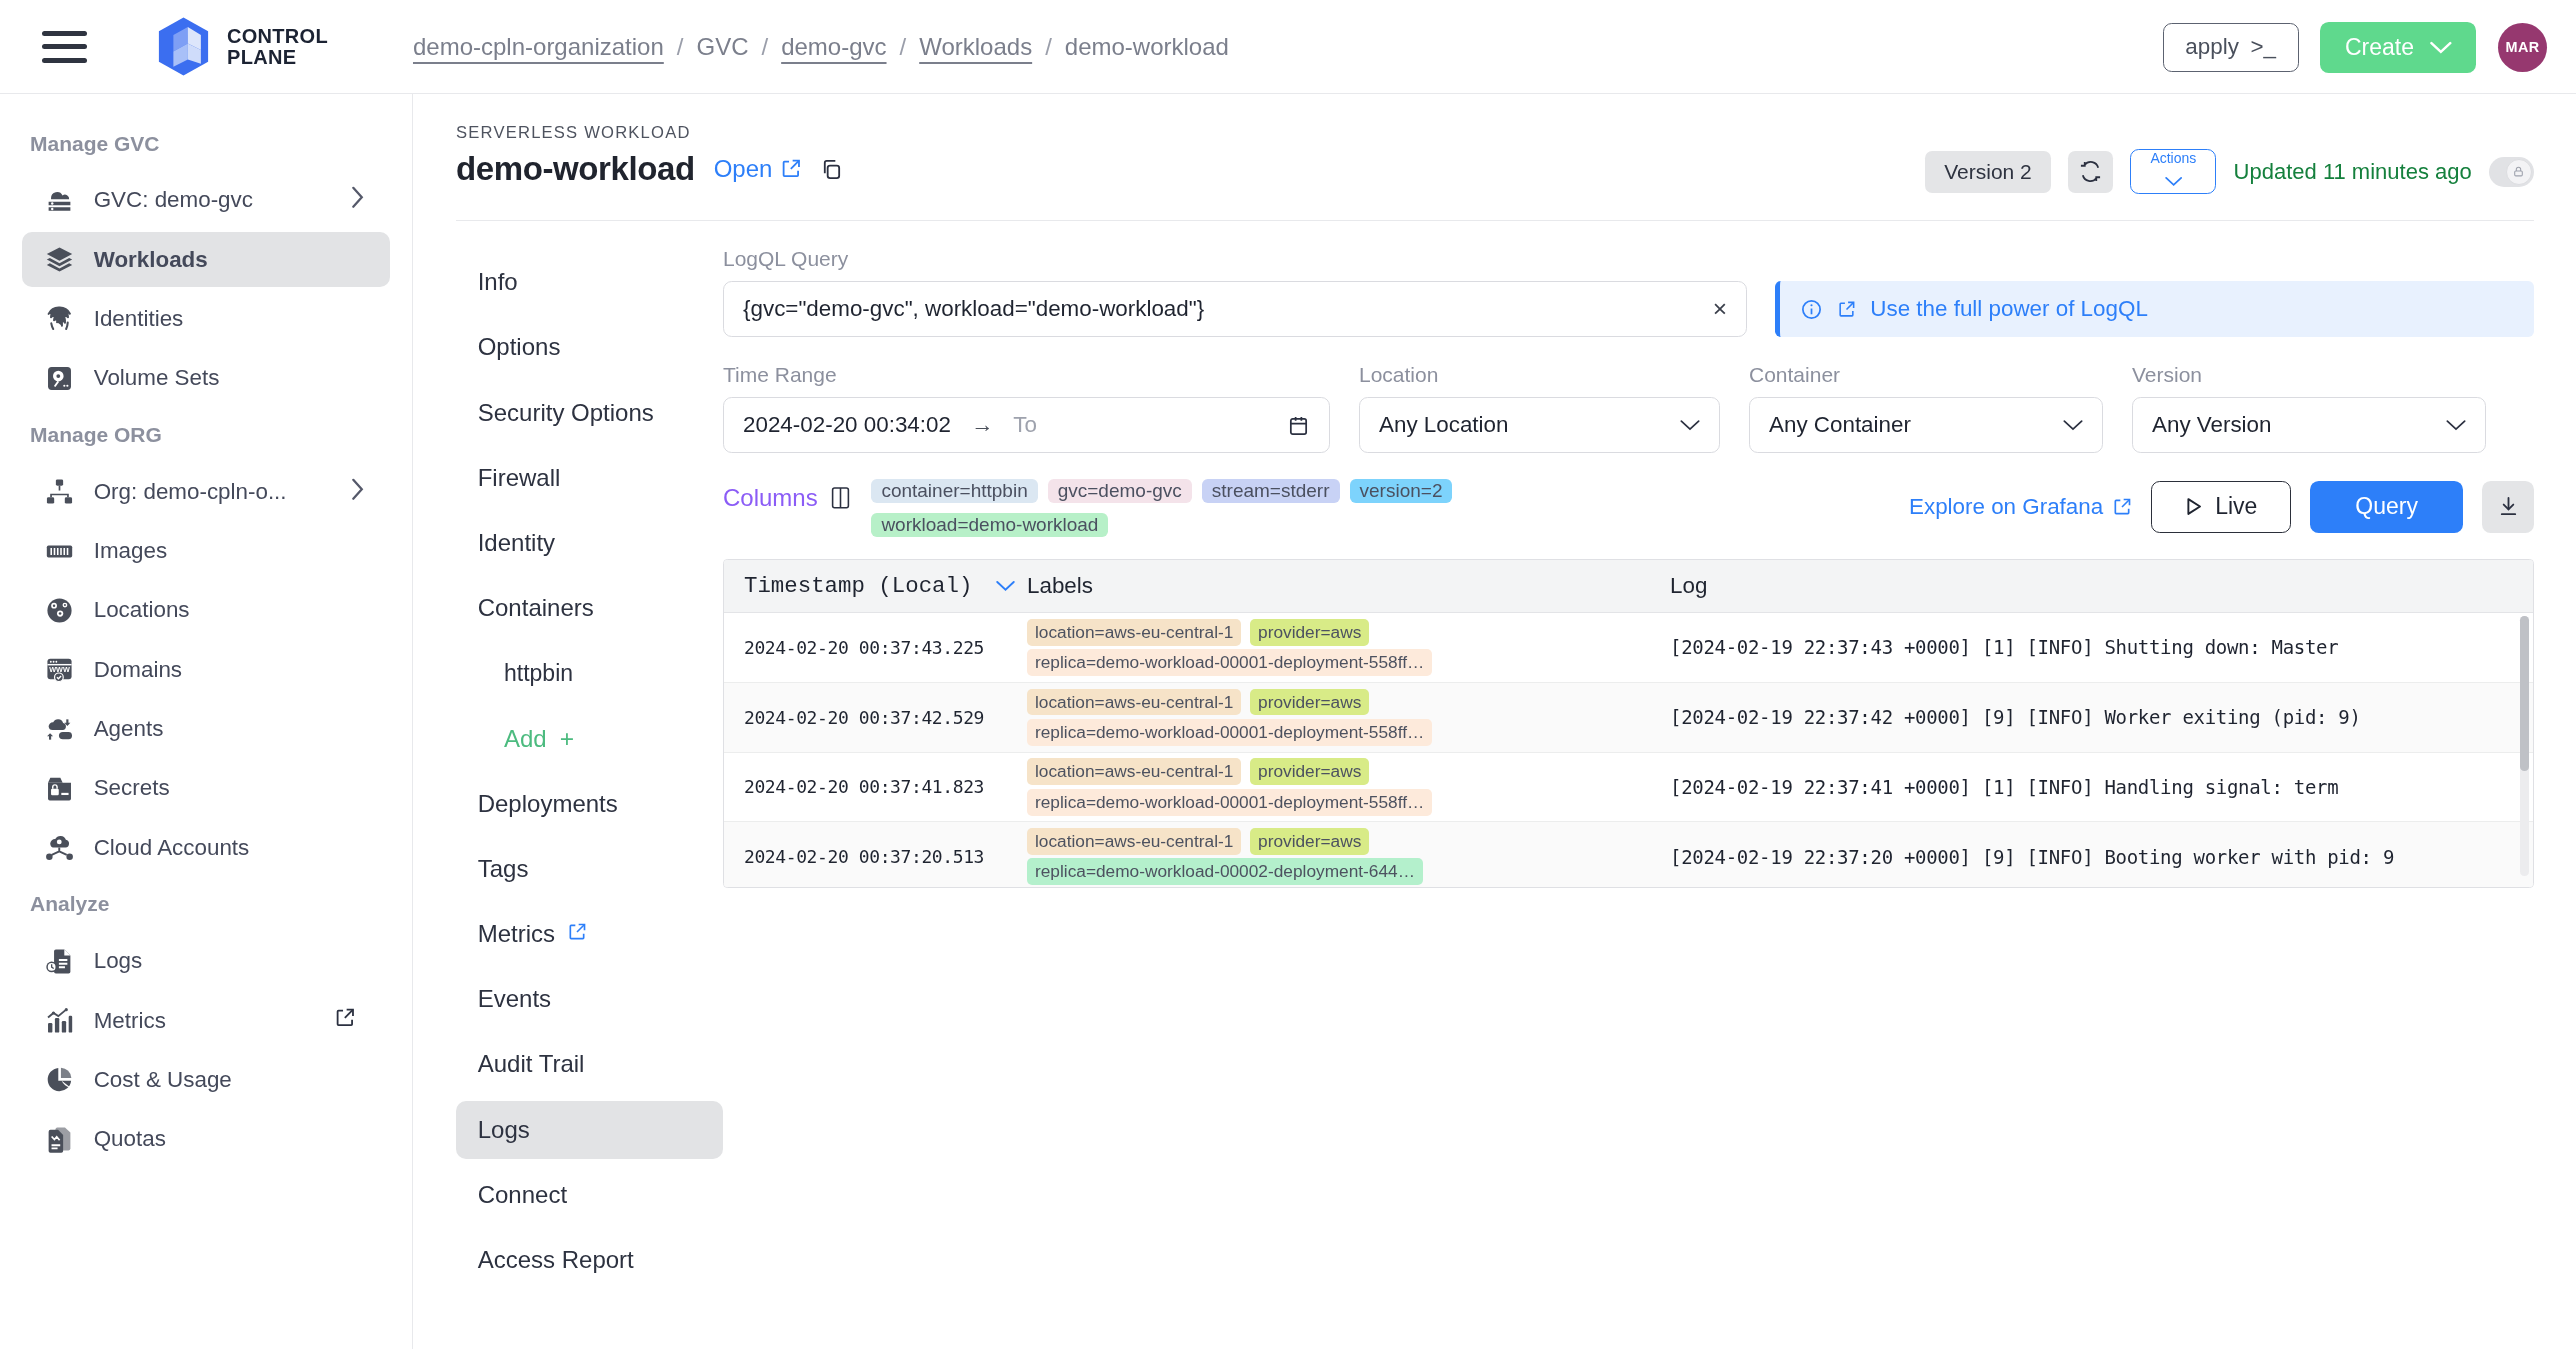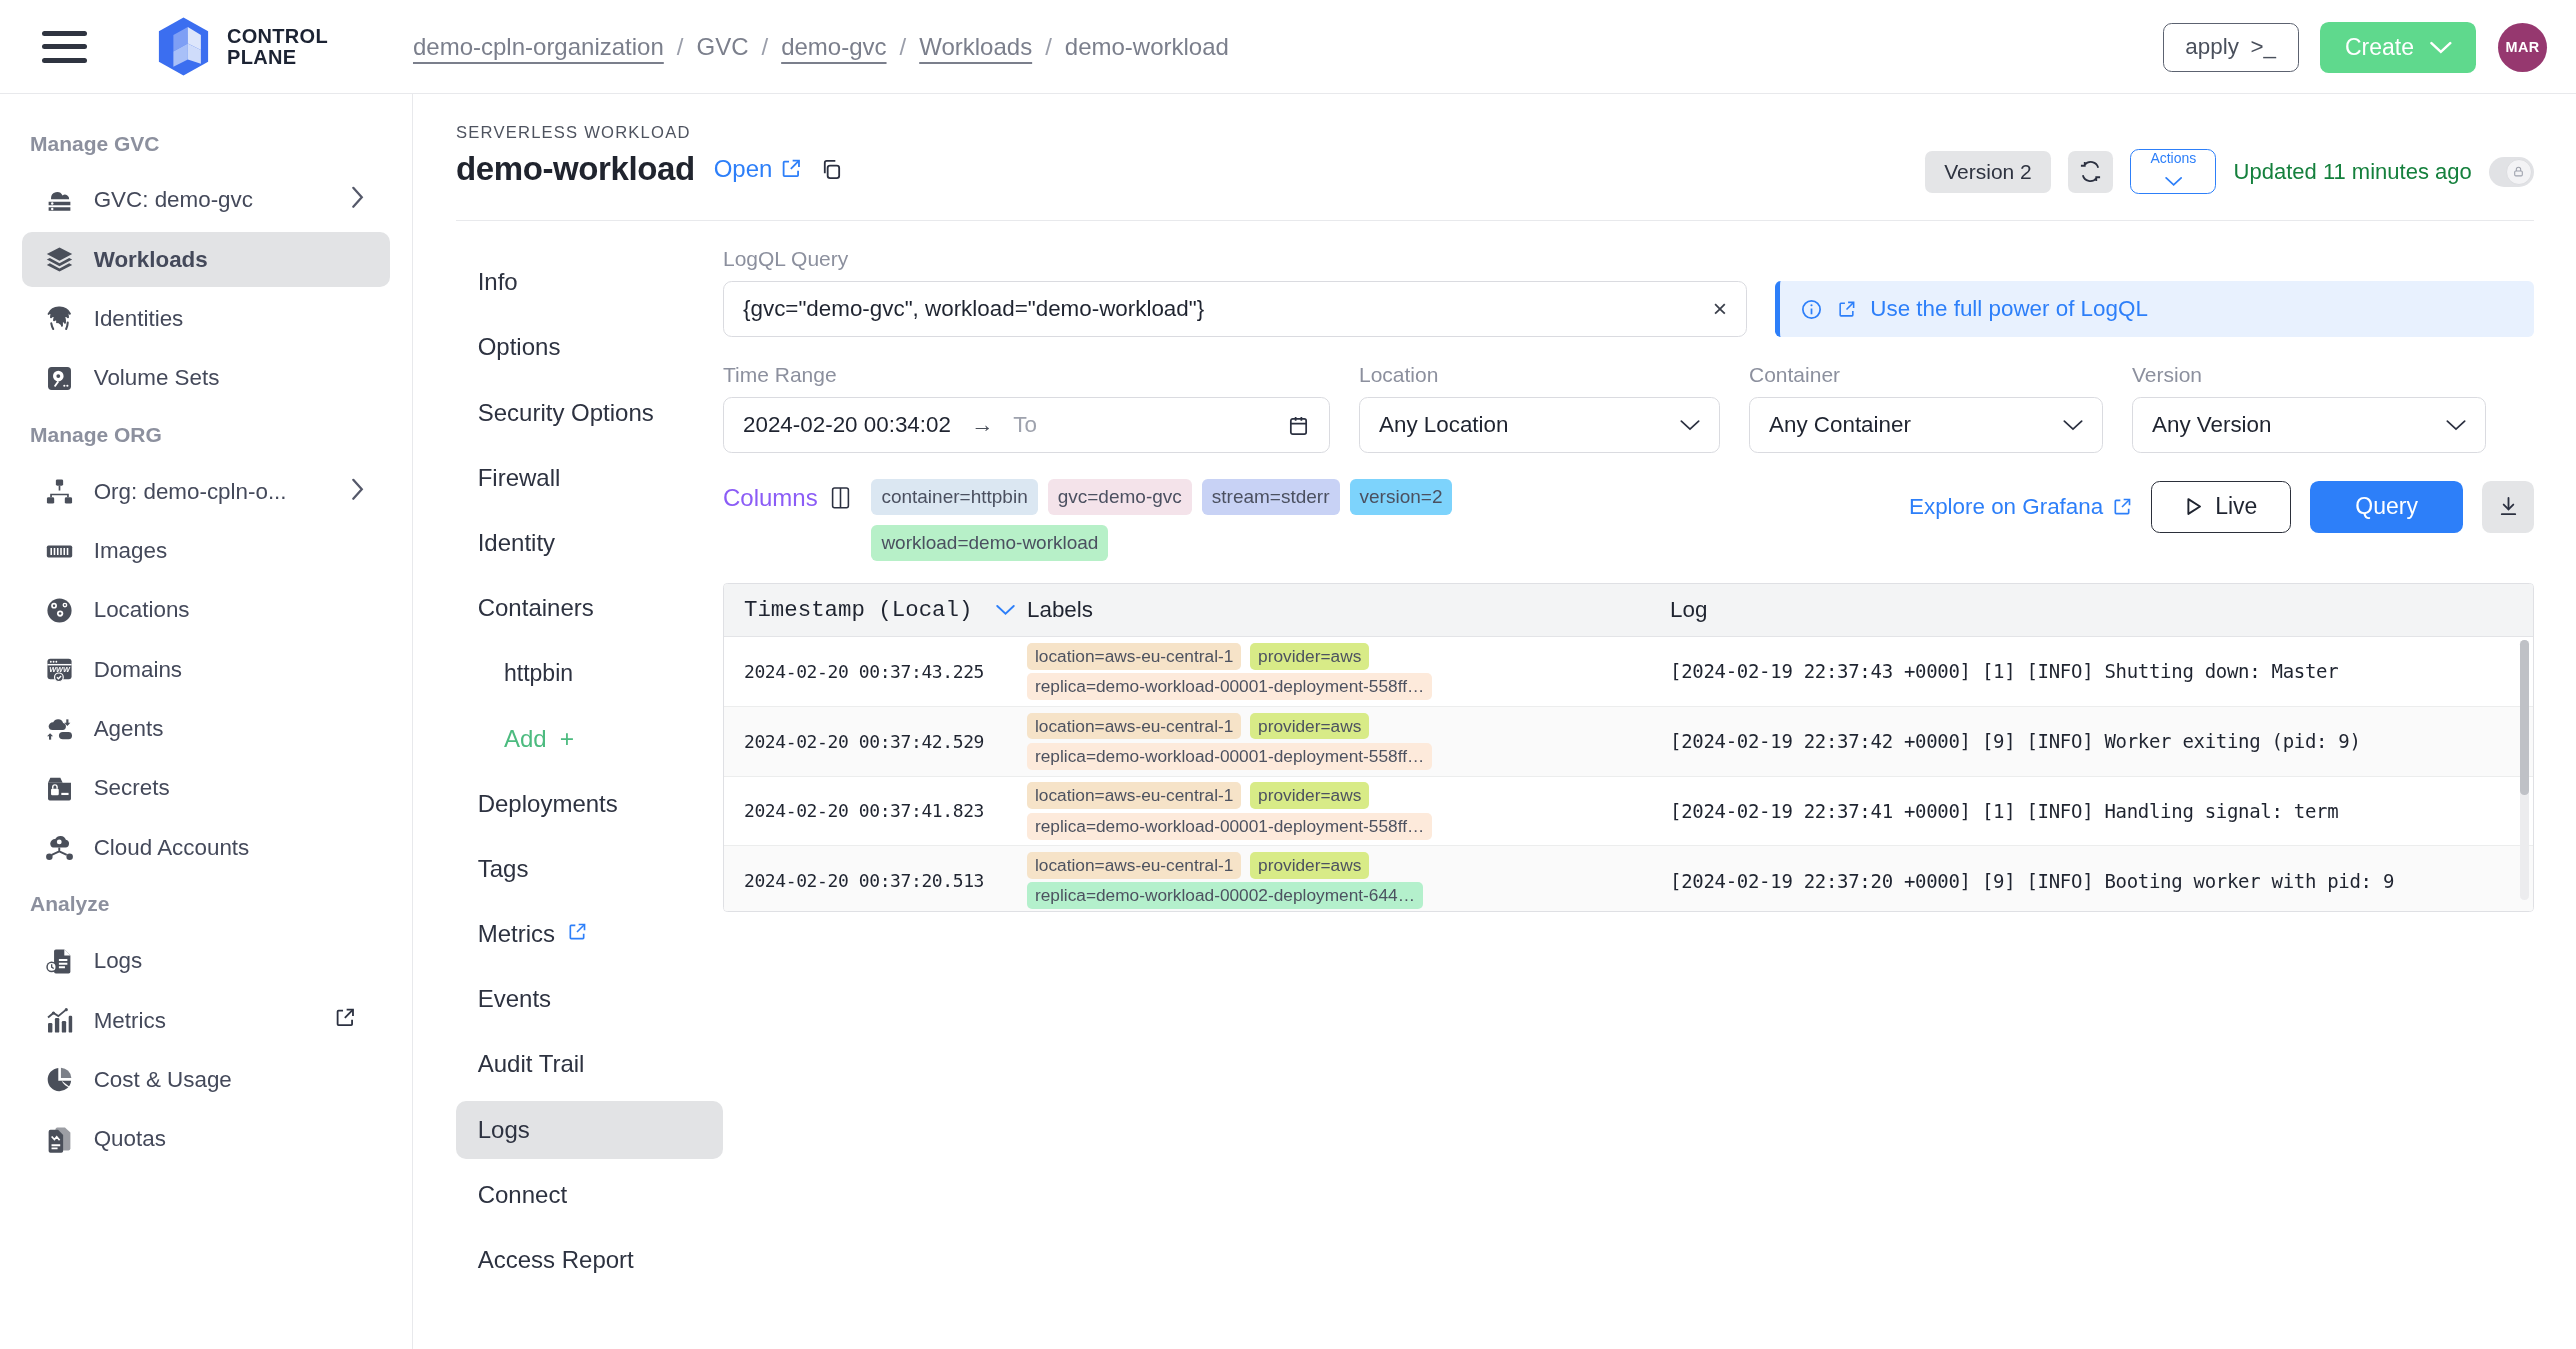--- a/index.html
+++ b/index.html
@@ -67,21 +67,21 @@
   .side-section-title {
     font-size: 21px; color: #8c909e; font-weight: 600;
     padding: 13px 0 13px 30px;
   }
   .side-item {
     height: 55px; margin: 4.3px 21.7px; border-radius: 10px;
     display:flex; align-items:center; gap: 19px; padding-left: 23px;
     font-size: 22.4px; color: #44495a; cursor:pointer; position: relative;
   }
   .side-item.active { background: #e2e3e5; font-weight: 600; }
-  .side-ico { width: 30px; height: 30px; display:flex; align-items:center; justify-content:center; color:#4a4f5a; flex:none;font-style:italic; }
+  .side-ico { width: 30px; height: 30px; display:flex; align-items:center; justify-content:center; color:#4a4f5a; flex:none; }
   .side-ico svg { width: 29px; height: 29px; fill: #4a4f5a; }
   .side-caret { position:absolute; right: 24.6px; color:#55596a; }
   .ext-ico { position:absolute; right: 35px; }
 
   
   .main { flex:1; padding: 29px 0 0 43px; overflow: hidden; position: relative; }
   .page-head { display:flex; align-items:flex-start; padding-right: 42px; }
   .kicker { font-size: 16.6px; letter-spacing: 1.2px; color:#4e535f; font-weight: 500; }
   .title-row { display:flex; align-items:center; gap: 19px; margin-top: 7.2px; }
   .page-title { font-size: 33px; font-weight: 800; color:#20242e; letter-spacing: -0.4px; }
@@ -141,21 +141,21 @@
     height: 56px; border:1.4px solid #dadbe0; border-radius: 8.7px; background:#fff;
     display:flex; align-items:center; padding: 0 19px; font-size: 22.4px; color:#1f2430;
     justify-content: space-between; cursor:pointer;
   }
   .inp .ph { color:#9ea2ad; }
   .time-inner { display:flex; align-items:center; gap: 20px; }
 
   .row-3 { display:flex; align-items:flex-start; margin-top: 24.6px; gap: 21.7px; }
   .columns-label { font-size: 24px; color:#8b5cf6; display:flex; align-items:center; gap: 13px; padding-top: 5.8px; white-space:nowrap;text-align:center; }
   .chips { display:flex; flex-wrap:wrap; gap: 10px; max-width: 600px; padding-top: 1.4px;}
-  .chip { border-radius: 5.8px; padding: 7px 10px; font-size: 19px; color:#4b5060; white-space:nowrap; }
+  .chip { border-radius: 5.8px; padding: 1px 10px; font-size: 19px; color:#4b5060; white-space:nowrap; }
   .row3-right { margin-left:auto; display:flex; align-items:center; gap: 19px; padding-top: 2.9px;}
   .grafana-link { font-size: 22.4px; color:#2d7ff9; display:flex; align-items:center; gap:8.7px; cursor:pointer; white-space:nowrap;}
   .btn-live { border:1.4px solid #2b2f3a; border-radius: 8.7px; background:#fff; height:52px; padding: 0 33px; font-size:23px; color:#1f2430; display:flex; align-items:center; gap:13px; cursor:pointer;}
   .btn-query { background:#2d7ff9; color:#fff; border:none; border-radius:8.7px; height:52px; padding: 0 45px; font-size:23px; cursor:pointer; display:flex; align-items:center;}
   .btn-dl { background:#e4e5e7; border-radius:8.7px; width:52px; height:52px; display:flex; align-items:center; justify-content:center; cursor:pointer;}
 
   
   .table-wrap { margin-top: 21.7px; border:1.4px solid #dfe0e4; border-radius: 4.3px; overflow:hidden; position:relative; background:#fff; height: 329px;}
   .tbl-head { display:flex; background:#f3f4f5; border-bottom: 1.4px solid #e3e4e7; height: 53px; align-items:center; }
   .th { font-size: 22.4px; color:#1f2430; }

